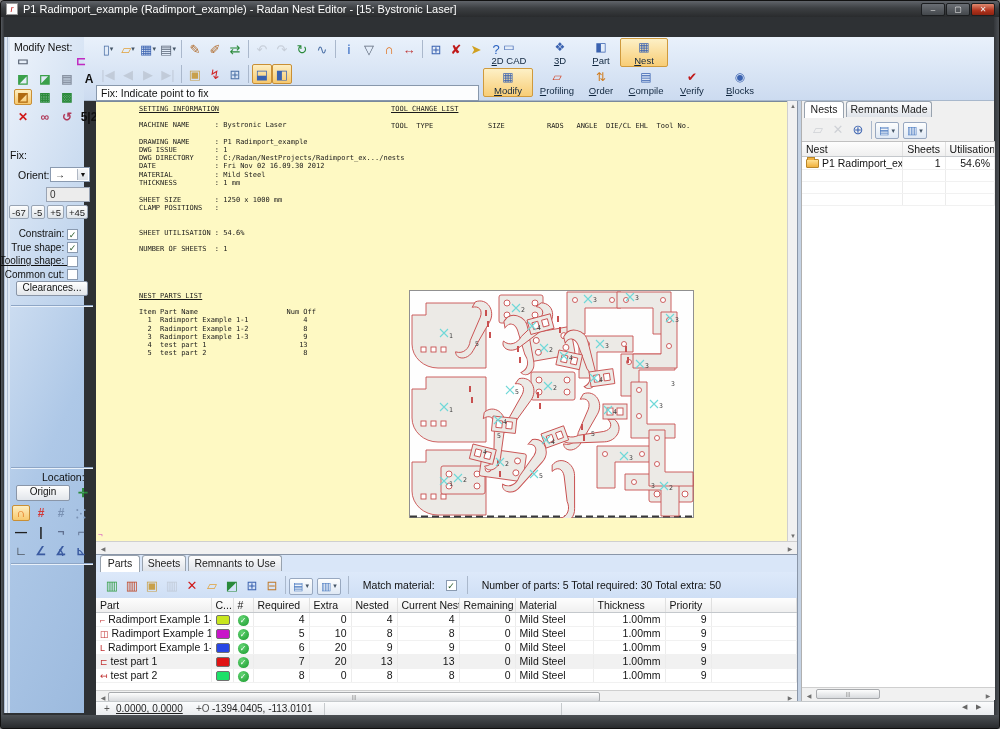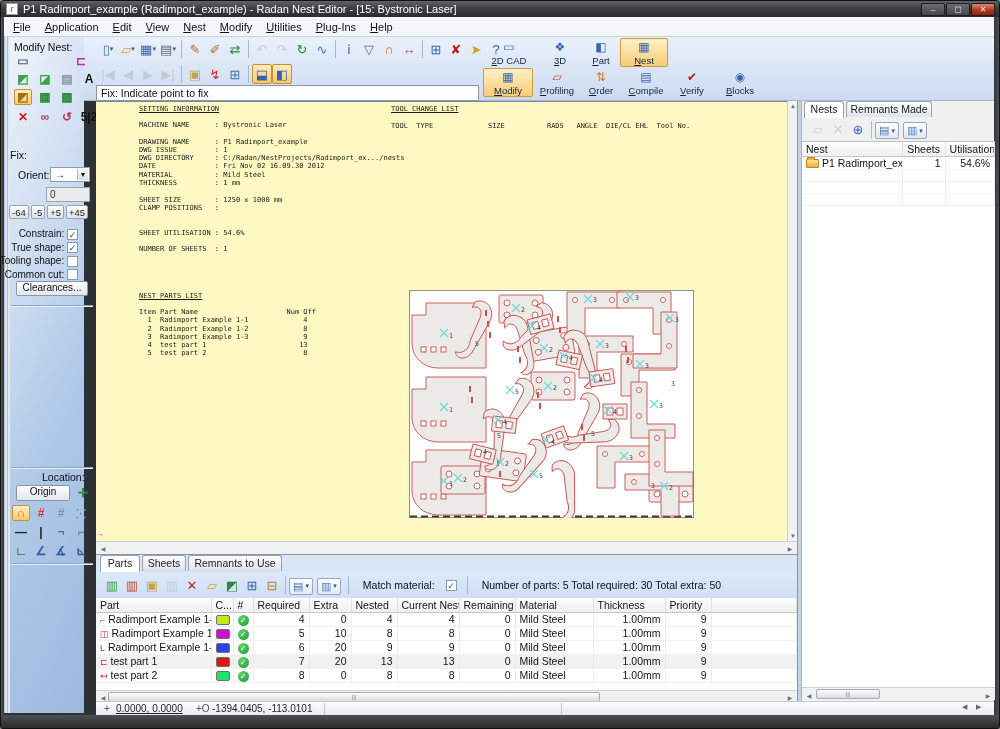--- a/index.html
+++ b/index.html
@@ -101,21 +101,20 @@
     <span class="win-btns" id="win-btns">
         <span class="win-btn">–</span>
         <span class="win-btn">▢</span>
         <span class="win-btn close">✕</span>
       </span>
   </div>
   <div class="frame-l"></div>
   <div class="frame-r"></div>
   <div class="frame-b"></div>
 
-  <div class="menubar"><span class="menu-item">File</span><span class="menu-item">Application</span><span class="menu-item">Edit</span><span class="menu-item">View</span><span class="menu-item">Nest</span><span class="menu-item">Modify</span><span class="menu-item">Utilities</span><span class="menu-item">Plug-Ins</span><span class="menu-item">Help</span></div>
 
   <div class="toolbar">
     <div class="tb-row" style="left:94px;top:2px;">
         <span class="tb-icon">
           <span style="color: rgb(74, 111, 165);">▯</span>
           <span class="dd">▾</span>
         </span>
         <span class="tb-icon">
           <span style="color: rgb(224, 162, 60);">▱</span>
           <span class="dd">▾</span>
@@ -307,29 +306,29 @@
         </span>
       </div>
     <div class="lp-label" style="left:6px;top:112px;">Fix:</div>
     <div class="lp-label" style="left:14px;top:132px;">Orient:</div>
     <div class="dropdown" style="left:46px;top:130px;">
       <span>→</span>
       <span class="dar">▼</span>
     </div>
     <div class="txtinput" style="left:42px;top:150px;">0</div>
     <div class="lp-row" style="left:5px;top:168px;gap:2px;" id="angle-btns">
-        <span class="small-btn">-64</span>
+        <span class="small-btn">-67</span>
         <span class="small-btn">-5</span>
         <span class="small-btn">+5</span>
         <span class="small-btn">+45</span>
       </div>
     <div id="lp-checks">
         <div class="chk-row" style="top: 190px;"><span style="font-size: 10px;">Constrain: </span><span class="chk">✓</span></div>
         <div class="chk-row" style="top: 203.5px;"><span style="font-size: 10px;">True shape: </span><span class="chk">✓</span></div>
-        <div class="chk-row" style="top: 217px;"><span style="font-size: 10px;">Tooling shape: </span><span class="chk"></span></div>
+        <div class="chk-row" style="top: 217px;"><span style="font-size: 10px; text-decoration: underline;">Tooling shape: </span><span class="chk"></span></div>
         <div class="chk-row" style="top: 230.5px;"><span style="font-size: 10px;">Common cut: </span><span class="chk"></span></div>
       </div>
     <div class="push-btn" style="left:12px;top:244px;width:72px;height:15px;">Clearances...</div>
     <div class="lp-divider" style="top:268px;"></div>
     <div class="lp-divider" style="top:430px;"></div>
     <div class="lp-label" style="left:4px;top:434px;padding-left:34px;">Location:</div>
     <div class="push-btn" style="left:12px;top:448px;width:54px;height:16px;">Origin</div>
     <span class="lp-icon" style="position:absolute;left:70px;top:448px;color:#2a8a3a;">✛</span>
     <div class="lp-row" style="left:8px;top:468px;gap:2px;">
         <span class="lp-icon active">

